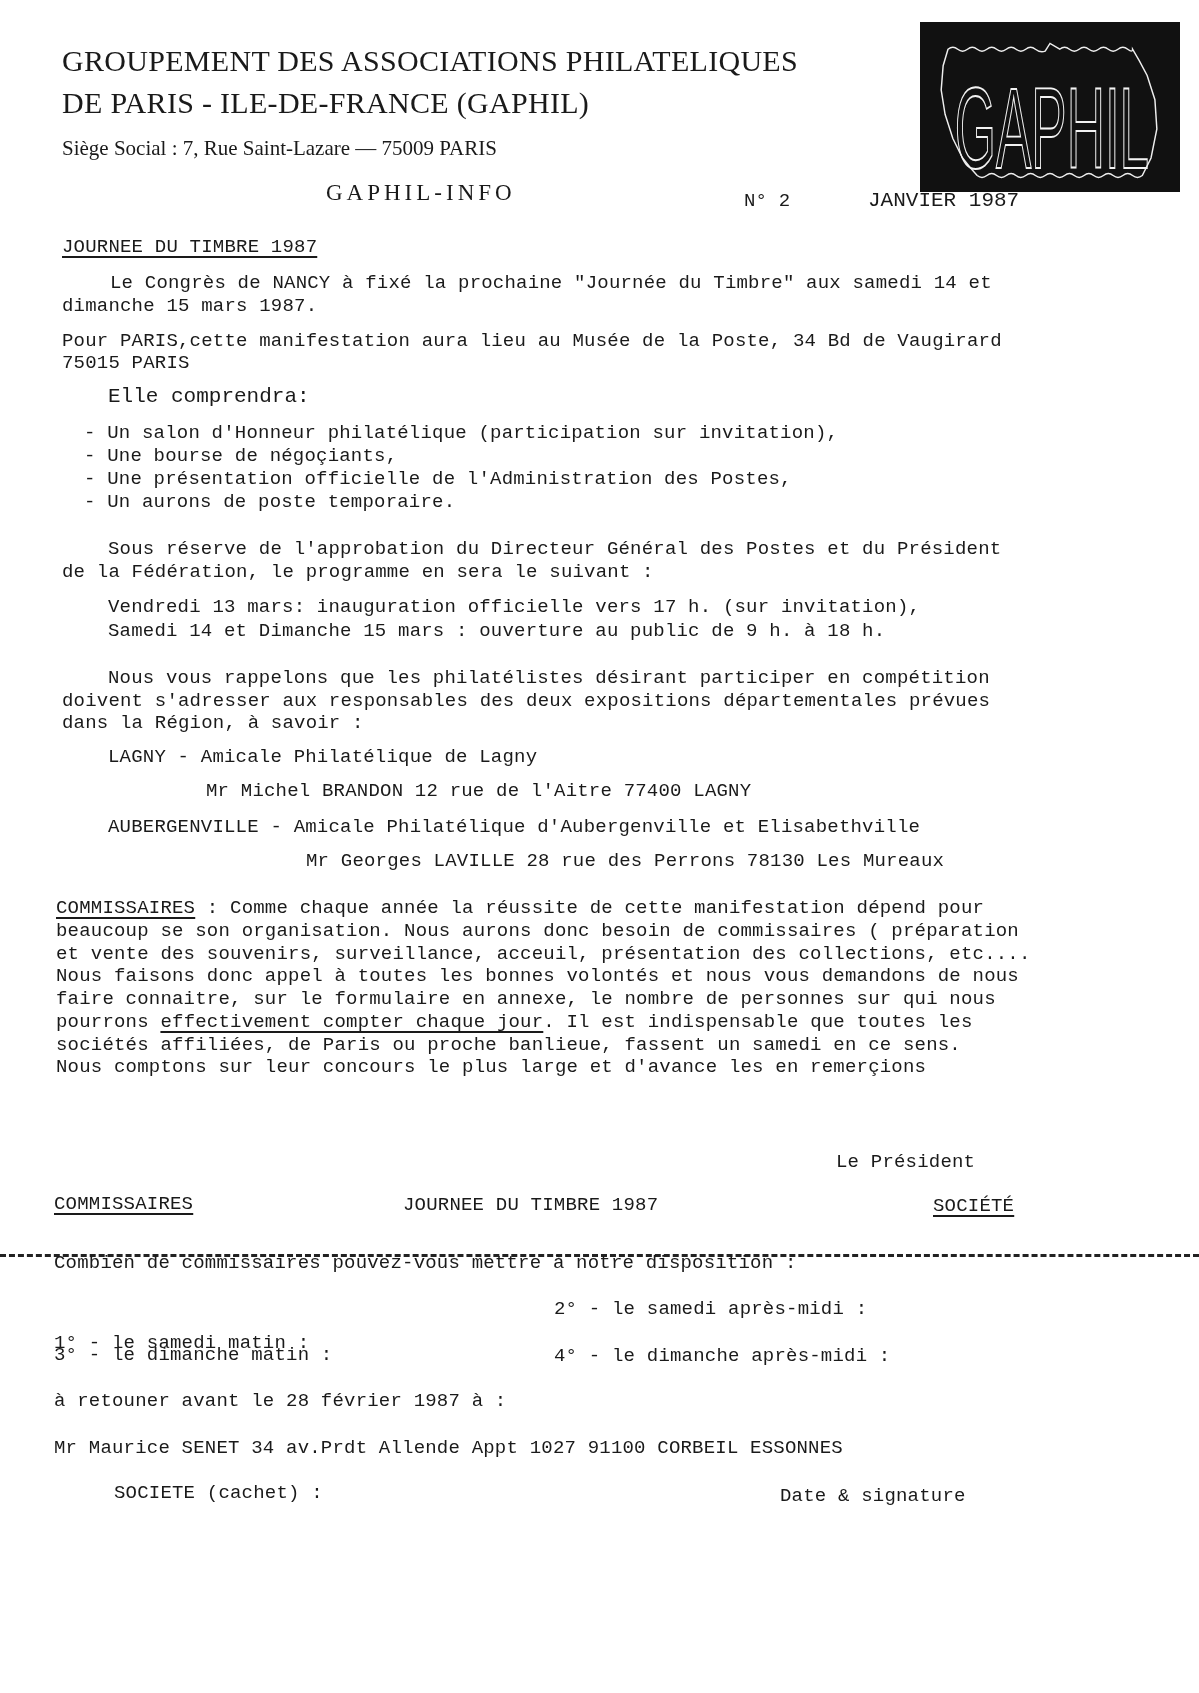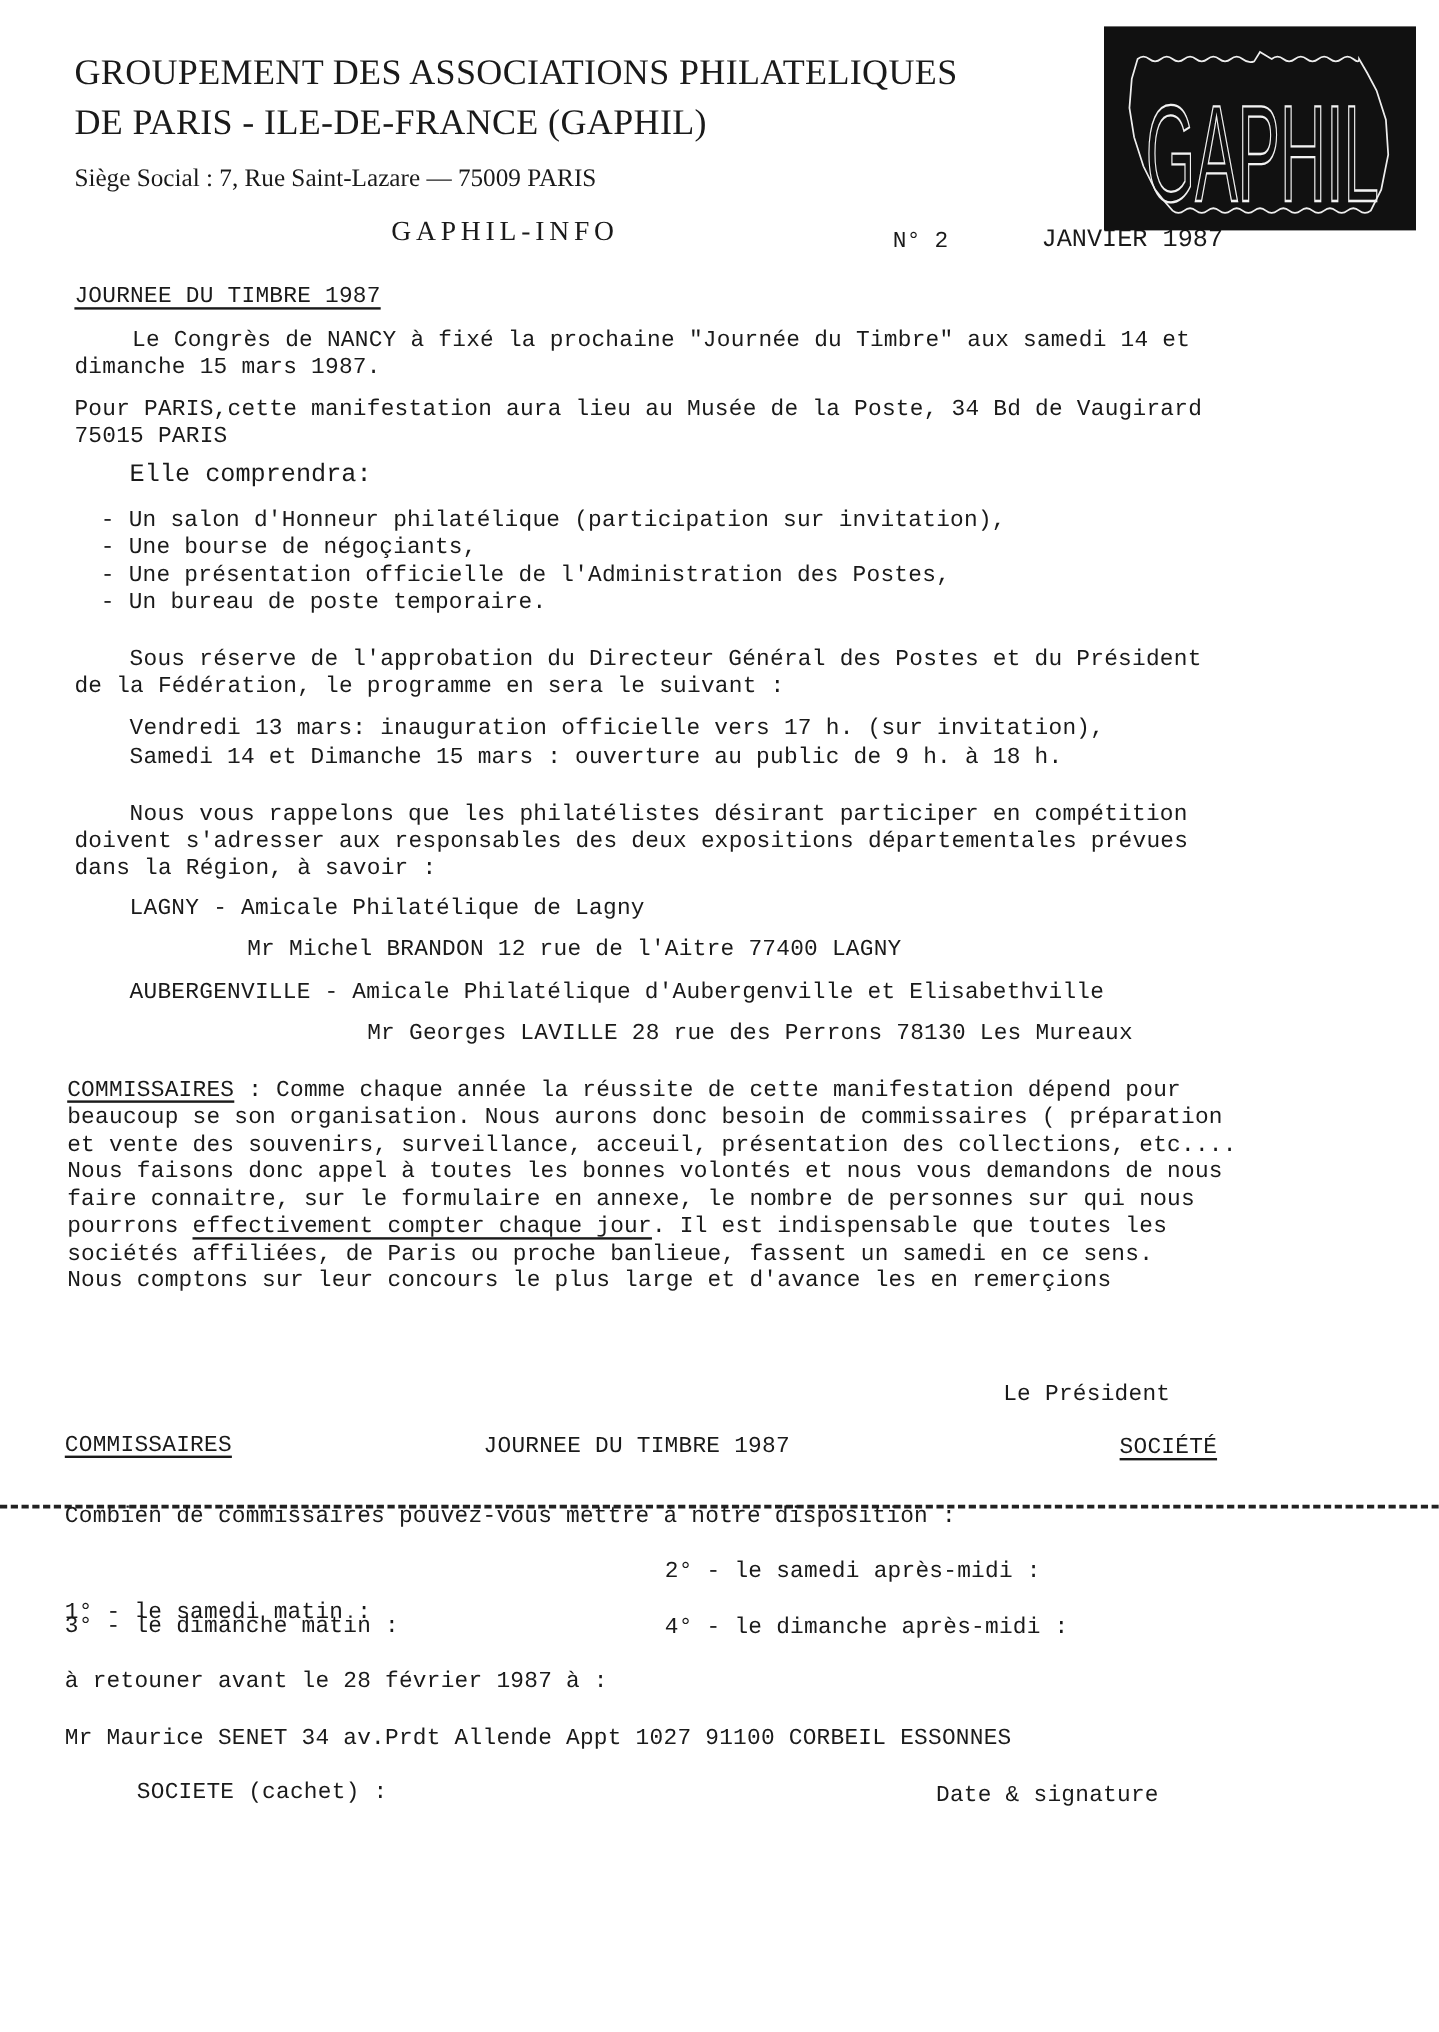--- a/index.html
+++ b/index.html
@@ -38,21 +38,21 @@
 <div class="abs mono t" style="left:110px; top:272px;">Le Congrès de NANCY à fixé la prochaine "Journée du Timbre" aux samedi 14 et</div>
 <div class="abs mono t" style="left:62px; top:295px;">dimanche 15 mars 1987.</div>
 
 <div class="abs mono t" style="left:62px; top:330px;">Pour PARIS,cette manifestation aura lieu au Musée de la Poste, 34 Bd de Vaugirard</div>
 <div class="abs mono t" style="left:62px; top:352px;">75015 PARIS</div>
 
 <div class="abs mono" style="left:108px; top:385px; font-size:21px;">Elle comprendra:</div>
 <div class="abs mono t" style="left:84px; top:422px;">- Un salon d'Honneur philatélique (participation sur invitation),</div>
 <div class="abs mono t" style="left:84px; top:445px;">- Une bourse de négoçiants,</div>
 <div class="abs mono t" style="left:84px; top:468px;">- Une présentation officielle de l'Administration des Postes,</div>
-<div class="abs mono t" style="left:84px; top:491px;">- Un bureau de poste temporaire.</div>
+<div class="abs mono t" style="left:84px; top:491px;">- Un aurons de poste temporaire.</div>
 
 <div class="abs mono t" style="left:108px; top:538px;">Sous réserve de l'approbation du Directeur Général des Postes et du Président</div>
 <div class="abs mono t" style="left:62px; top:561px;">de la Fédération, le programme en sera le suivant :</div>
 
 <div class="abs mono t" style="left:108px; top:596px;">Vendredi 13 mars: inauguration officielle vers 17 h. (sur invitation),</div>
 <div class="abs mono t" style="left:108px; top:620px;">Samedi 14 et Dimanche 15 mars : ouverture au public de 9 h. à 18 h.</div>
 
 <div class="abs mono t" style="left:108px; top:667px;">Nous vous rappelons que les philatélistes désirant participer en compétition</div>
 <div class="abs mono t" style="left:62px; top:690px;">doivent s'adresser aux responsables des deux expositions départementales prévues</div>
 <div class="abs mono t" style="left:62px; top:712px;">dans la Région, à savoir :</div>

